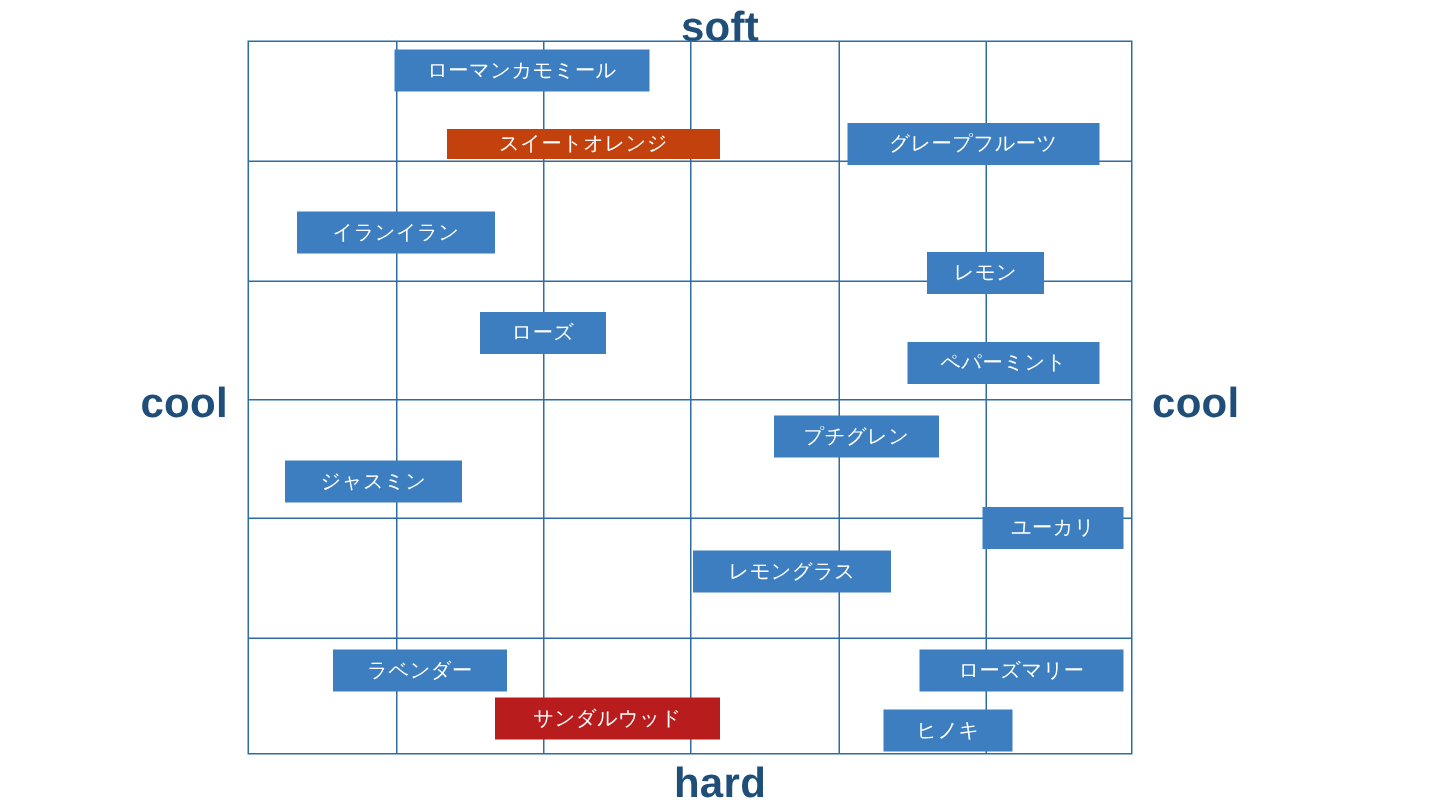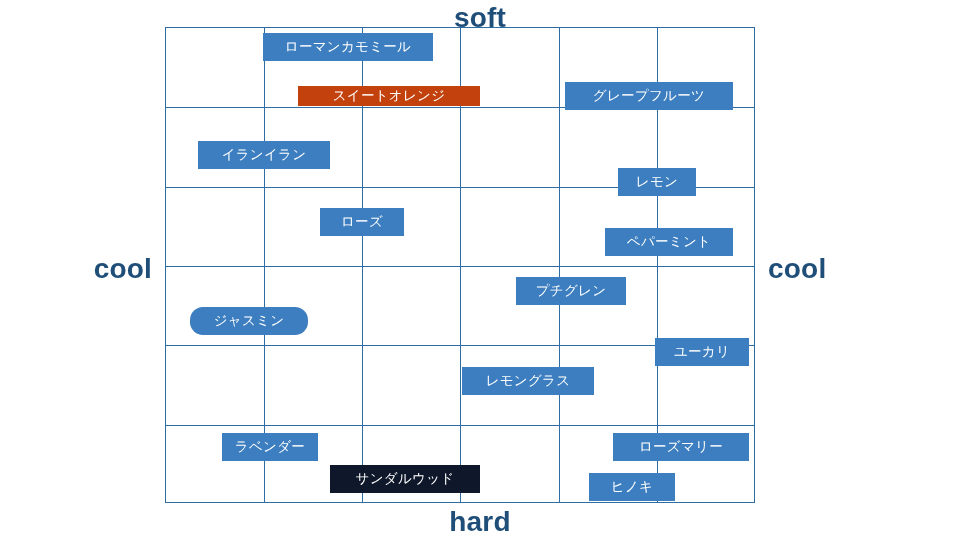--- a/index.html
+++ b/index.html
@@ -98,20 +98,20 @@
     </div>
 
 <div class="item-box" style="left: 263px; top: 33px; width: 170px; height: 28px; background: rgb(60, 126, 191); color: rgb(255, 255, 255);">ローマンカモミール</div>
     <div class="item-box" style="left: 298px; top: 86px; width: 182px; height: 20px; background: #c2410c; color: rgb(255, 255, 255);">スイートオレンジ</div>
     <div class="item-box" style="left: 565px; top: 82px; width: 168px; height: 28px; background: rgb(60, 126, 191); color: rgb(255, 255, 255);">グレープフルーツ</div>
     <div class="item-box" style="left: 198px; top: 141px; width: 132px; height: 28px; background: rgb(60, 126, 191); color: rgb(255, 255, 255);">イランイラン</div>
     <div class="item-box" style="left: 618px; top: 168px; width: 78px; height: 28px; background: rgb(60, 126, 191); color: rgb(255, 255, 255);">レモン</div>
     <div class="item-box" style="left: 320px; top: 208px; width: 84px; height: 28px; background: rgb(60, 126, 191); color: rgb(255, 255, 255);">ローズ</div>
     <div class="item-box" style="left: 605px; top: 228px; width: 128px; height: 28px; background: rgb(60, 126, 191); color: rgb(255, 255, 255);">ペパーミント</div>
     <div class="item-box" style="left: 516px; top: 277px; width: 110px; height: 28px; background: rgb(60, 126, 191); color: rgb(255, 255, 255);">プチグレン</div>
-    <div class="item-box" style="left: 190px; top: 307px; width: 118px; height: 28px; background: rgb(60, 126, 191); color: rgb(255, 255, 255); border-radius: 13px;">ジャスミン</div>
+    <div class="item-box" style="left: 190px; top: 307px; width: 118px; height: 28px; background: rgb(60, 126, 191); color: rgb(255, 255, 255);">ジャスミン</div>
     <div class="item-box" style="left: 655px; top: 338px; width: 94px; height: 28px; background: rgb(60, 126, 191); color: rgb(255, 255, 255);">ユーカリ</div>
     <div class="item-box" style="left: 462px; top: 367px; width: 132px; height: 28px; background: rgb(60, 126, 191); color: rgb(255, 255, 255);">レモングラス</div>
-    <div class="item-box" style="left: 222px; top: 433px; width: 96px; height: 28px; background: rgb(60, 126, 191); color: rgb(255, 255, 255);">ラベンダー</div>
+    <div class="item-box" style="left: 222px; top: 433px; width: 116px; height: 28px; background: rgb(60, 126, 191); color: rgb(255, 255, 255);">ラベンダー</div>
     <div class="item-box" style="left: 613px; top: 433px; width: 136px; height: 28px; background: rgb(60, 126, 191); color: rgb(255, 255, 255); text-align: right;">ローズマリー</div>
-    <div class="item-box" style="left: 330px; top: 465px; width: 150px; height: 28px; background: #0f172a; color: rgb(255, 255, 255);">サンダルウッド</div>
+    <div class="item-box" style="left: 330px; top: 465px; width: 150px; height: 28px; background: #b91c1c; color: rgb(255, 255, 255);">サンダルウッド</div>
     <div class="item-box" style="left: 589px; top: 473px; width: 86px; height: 28px; background: rgb(60, 126, 191); color: rgb(255, 255, 255);">ヒノキ</div>
   </div>
 
 </body></html>

